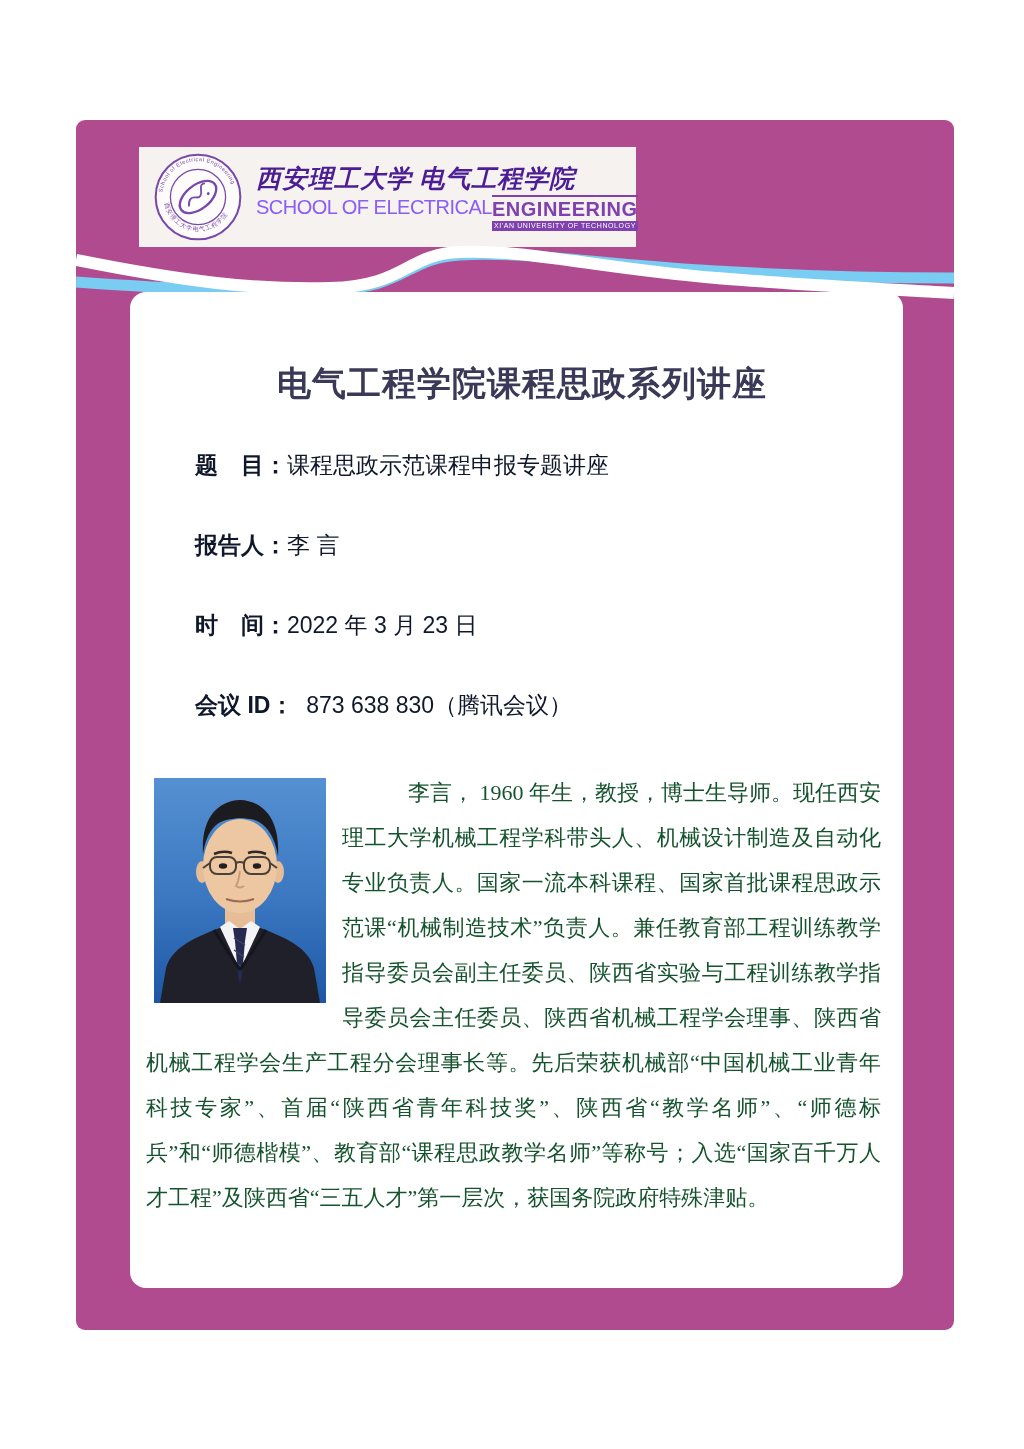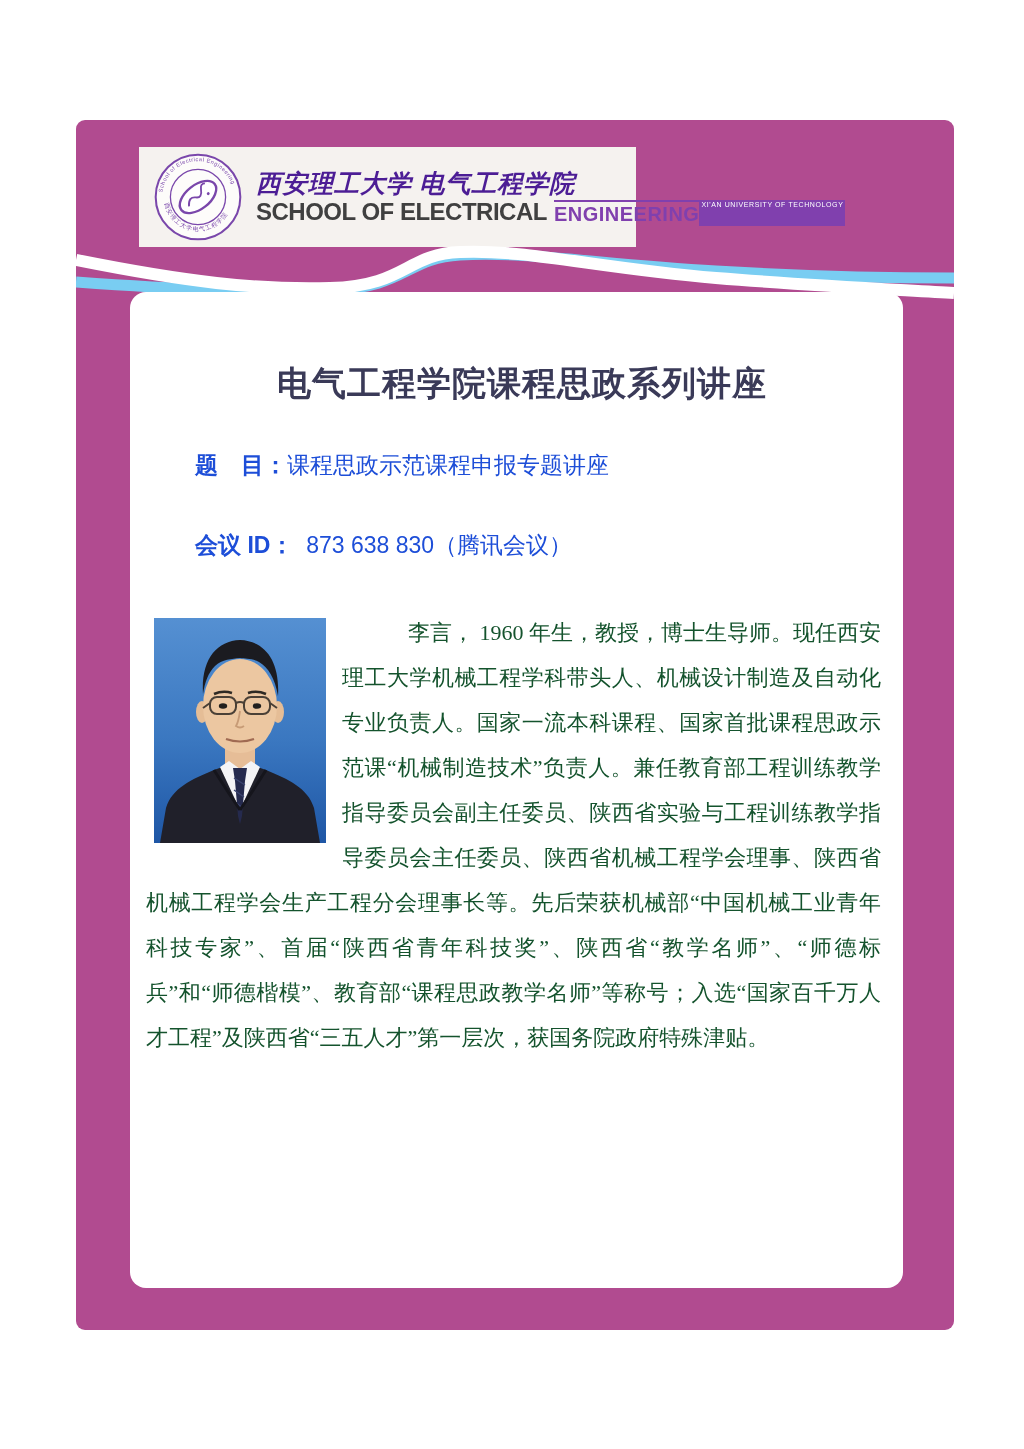--- a/index.html
+++ b/index.html
@@ -27,24 +27,24 @@
   .logo-text { margin-left: 12px; }
   .calligraphy {
     font-family: "Liberation Serif", serif;
     font-style: italic; font-weight: bold;
     font-size: 25px; line-height: 30px;
     color: #4c1d95; letter-spacing: 1px;
     white-space: nowrap;
   }
   .english-row { display: flex; align-items: flex-start; margin-top: 1px; }
   .school-en {
-    font-weight: bold; font-size: 24px; line-height: 24px;
-    color: #404040; letter-spacing: -0.5px; white-space: nowrap;
-  }
-  .eng-block { display: inline-flex; margin-left: 7px; }
+    font-weight: normal; font-size: 20px; line-height: 24px;
+    color: #8b5cf6; letter-spacing: -0.5px; white-space: nowrap;
+  }
+  .eng-block { display: inline-flex; flex-direction: column; margin-left: 0; }
   .eng-word {
     font-weight: bold; font-size: 20px; line-height: 24px;
     color: #8040ae; letter-spacing: 0.5px;
     border-top: 2px solid #8040ae;
     white-space: nowrap;
   }
   .univ-bar {
     background: #8040ae; color: #ffffff;
     font-size: 7px; line-height: 10px; letter-spacing: 0.6px;
     text-align: center; white-space: nowrap; padding: 0 2px;
@@ -59,21 +59,21 @@
     border-radius: 16px;
     overflow: hidden;
   }
   .poster-title {
     margin-top: 70px;
     text-align: center;
     font-size: 34px; line-height: 42px; font-weight: bold;
     color: #3a3a58; letter-spacing: 1px; padding-left: 11px;
   }
   .fields { margin: 46px 0 0 65px; }
-  .field-row { height: 30px; margin-bottom: 50px; font-size: 23px; line-height: 30px; color: #1d4ed8; }
+  .field-row { height: 30px; margin-bottom: 50px; font-size: 23px; line-height: 30px; color: #0f172a; }
   .field-label { font-weight: bold; white-space: pre-wrap; }
   .field-value { white-space: pre-wrap; }
   .bio-heading {
     margin-left: 65px; font-size: 23px; line-height: 30px;
     font-weight: bold; color: #3c3c5e;
   }
   .bio {
     margin: 28px 22px 0 16px;
     font-family: "Liberation Serif", serif;
     font-size: 22px; line-height: 45px;
@@ -132,20 +132,26 @@
 
   <div class="inner-card">
 
     <div class="poster-title">电气工程学院课程思政系列讲座</div>
 
     <div class="fields">
       <div class="field-row">
         <span class="field-label">题　目：</span><span class="field-value">课程思政示范课程申报专题讲座</span>
       </div>
       <div class="field-row">
+        <span class="field-label">报告人：</span><span class="field-value">李 言</span>
+      </div>
+      <div class="field-row">
+        <span class="field-label">时　间：</span><span class="field-value">2022 年 3 月 23 日</span>
+      </div>
+      <div class="field-row">
         <span class="field-label">会议 ID：</span><span class="field-value">  873 638 830（腾讯会议）</span>
       </div>
     </div>
 
 
     <div class="bio">
       <svg class="speaker-photo" viewBox="0 0 172 225" aria-hidden="true">
         <defs>
           <linearGradient id="photoBg" x1="0" y1="0" x2="0" y2="1">
             <stop offset="0" stop-color="#5590d2"></stop>

